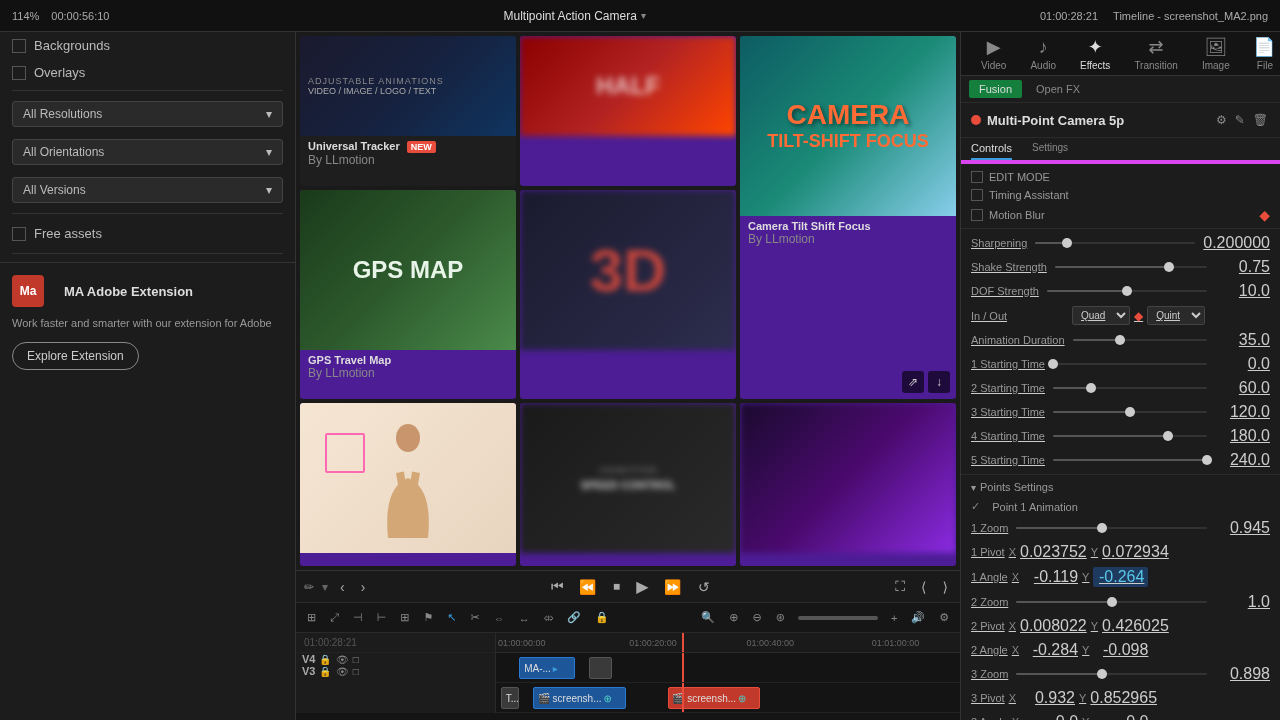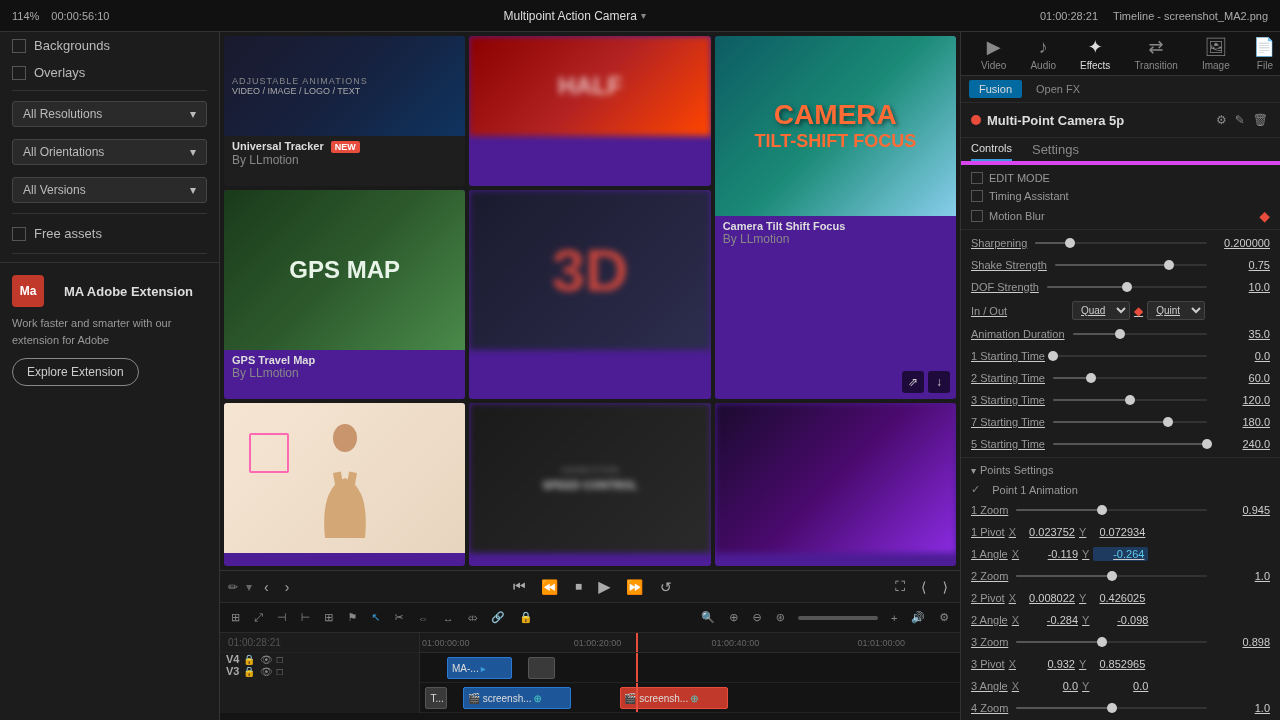--- a/index.html
+++ b/index.html
@@ -9,21 +9,21 @@
     .top-bar { height: 32px; background: #111; display: flex; align-items: center; justify-content: space-between; padding: 0 12px; border-bottom: 1px solid #333; flex-shrink: 0; }
     .top-bar-left { display: flex; align-items: center; gap: 12px; color: #aaa; font-size: 11px; }
     .top-bar-center { color: #ddd; font-size: 12px; display: flex; align-items: center; gap: 4px; }
     .top-bar-right { color: #aaa; font-size: 11px; }
     .dropdown-arrow { color: #888; font-size: 10px; }
 
     
     .main { display: flex; flex: 1; overflow: hidden; }
 
     
-    .left-sidebar { width: 220px; background: #1c1c1c; border-right: 1px solid #333; display: flex; flex-direction: column; flex-shrink: 0; overflow-y: auto; }
+    .left-sidebar { width: 296px; background: #1c1c1c; border-right: 1px solid #333; display: flex; flex-direction: column; flex-shrink: 0; overflow-y: auto; }
     .sidebar-item { display: flex; align-items: center; gap: 8px; padding: 6px 12px; cursor: pointer; color: #bbb; }
     .sidebar-checkbox { width: 14px; height: 14px; border: 1px solid #555; background: transparent; flex-shrink: 0; }
     .sidebar-label { font-size: 13px; }
     .sidebar-divider { height: 1px; background: #333; margin: 4px 12px; }
 
     .dropdown-row { margin: 6px 12px; background: #2a2a2a; border: 1px solid #444; border-radius: 3px; padding: 5px 10px; display: flex; justify-content: space-between; align-items: center; cursor: pointer; color: #bbb; font-size: 12px; }
 
     .free-assets-row { display: flex; align-items: center; gap: 8px; padding: 8px 12px; color: #bbb; font-size: 13px; }
     .free-checkbox { width: 14px; height: 14px; border: 1px solid #555; background: transparent; }
 
@@ -95,32 +95,32 @@
     .clip-gray { background: #3a3a3a; border: 1px solid #555; }
 
     .timeline-ruler { height: 20px; background: #1a1a1a; border-bottom: 1px solid #2a2a2a; display: flex; align-items: center; overflow: hidden; position: relative; }
     .ruler-tick { position: absolute; color: #666; font-size: 9px; }
     .playhead-line { position: absolute; top: 0; bottom: 0; width: 2px; background: #e74c3c; z-index: 10; }
 
     
     .right-panel { width: 320px; background: #1c1c1c; border-left: 1px solid #333; display: flex; flex-direction: column; flex-shrink: 0; }
     .panel-sub-tabs { display: flex; padding: 4px 8px; gap: 4px; background: #1c1c1c; border-bottom: 1px solid #2a2a2a; }
     .sub-tab { padding: 3px 10px; font-size: 11px; color: #888; cursor: pointer; border-radius: 2px; }
-    .sub-tab.active { background: #0369a1; color: #ddd; }
+    .sub-tab.active { background: #15803d; color: #ddd; }
 
     .effect-header { display: flex; align-items: center; gap: 6px; padding: 8px 10px; border-bottom: 1px solid #2a2a2a; }
     .effect-dot { width: 10px; height: 10px; background: #e74c3c; border-radius: 50%; flex-shrink: 0; }
     .effect-name { color: #ddd; font-size: 13px; font-weight: bold; flex: 1; }
     .effect-icons { display: flex; gap: 4px; color: #888; }
     .effect-icon-btn { background: none; border: none; color: #888; cursor: pointer; padding: 2px; font-size: 12px; }
 
     .controls-area { flex: 1; overflow-y: auto; padding: 4px 0; }
     .control-row { display: flex; align-items: center; padding: 3px 10px; min-height: 22px; text-decoration: underline; }
     .control-label { color: #999; font-size: 11px; flex-shrink: 0; }
-    .control-value { color: #ccc; font-size: 11px; min-width: 55px; text-align: right; }
+    .control-value { color: #ccc; font-size: 16px; min-width: 55px; text-align: right; }
     .control-value.highlighted { background: #1e3a5f; color: #5bc8e8; padding: 1px 4px; border-radius: 2px; }
 
     .checkbox-row { display: flex; align-items: center; gap: 6px; padding: 3px 10px; }
     .ctrl-checkbox { width: 12px; height: 12px; border: 1px solid #555; background: transparent; flex-shrink: 0; }
 
     .slider-track { flex: 1; height: 2px; background: #333; border-radius: 1px; position: relative; margin: 0 8px; }
     .slider-fill { height: 100%; background: #555; border-radius: 1px; }
     .slider-thumb { width: 10px; height: 10px; background: #ccc; border-radius: 50%; position: absolute; top: -4px; transform: translateX(-50%); }
 
     .section-header { display: flex; align-items: center; gap: 4px; padding: 4px 10px; color: #999; font-size: 11px; cursor: pointer; }
@@ -427,21 +427,21 @@
       <span class="effect-name">Multi-Point Camera 5p</span>
       <div class="effect-icons">
         <button class="effect-icon-btn">⚙</button>
         <button class="effect-icon-btn">✎</button>
         <button class="effect-icon-btn">🗑</button>
       </div>
     </div>
 
     <div style="display:flex;border-bottom:4px solid #d946ef;padding:0 10px;gap:20px;">
       <span style="color:#ddd;font-size:11px;padding:4px 0;border-bottom:2px solid #3b9ddd;cursor:pointer;">Controls</span>
-      <span style="color:#888;font-size:13px;padding:4px 0;cursor:pointer;">Settings</span>
+      <span style="color:#888;font-size:10px;padding:4px 0;cursor:pointer;">Settings</span>
     </div>
 
     <div class="controls-area">
 
       <div class="checkbox-row">
         <div class="ctrl-checkbox"></div>
         <span style="color:#999;font-size:11px;">EDIT MODE</span>
       </div>
 
       <div class="checkbox-row">
@@ -532,21 +532,21 @@
       <div class="control-row">
         <span class="control-label">3 Starting Time</span>
         <div class="slider-track">
           <div class="slider-fill" style="width:50%;"></div>
           <div class="slider-thumb" style="left:50%;"></div>
         </div>
         <span class="control-value">120.0</span>
       </div>
 
       <div class="control-row">
-        <span class="control-label">7 Starting Time</span>
+        <span class="control-label">4 Starting Time</span>
         <div class="slider-track">
           <div class="slider-fill" style="width:75%;"></div>
           <div class="slider-thumb" style="left:75%;"></div>
         </div>
         <span class="control-value">180.0</span>
       </div>
 
       <div class="control-row">
         <span class="control-label">5 Starting Time</span>
         <div class="slider-track">

